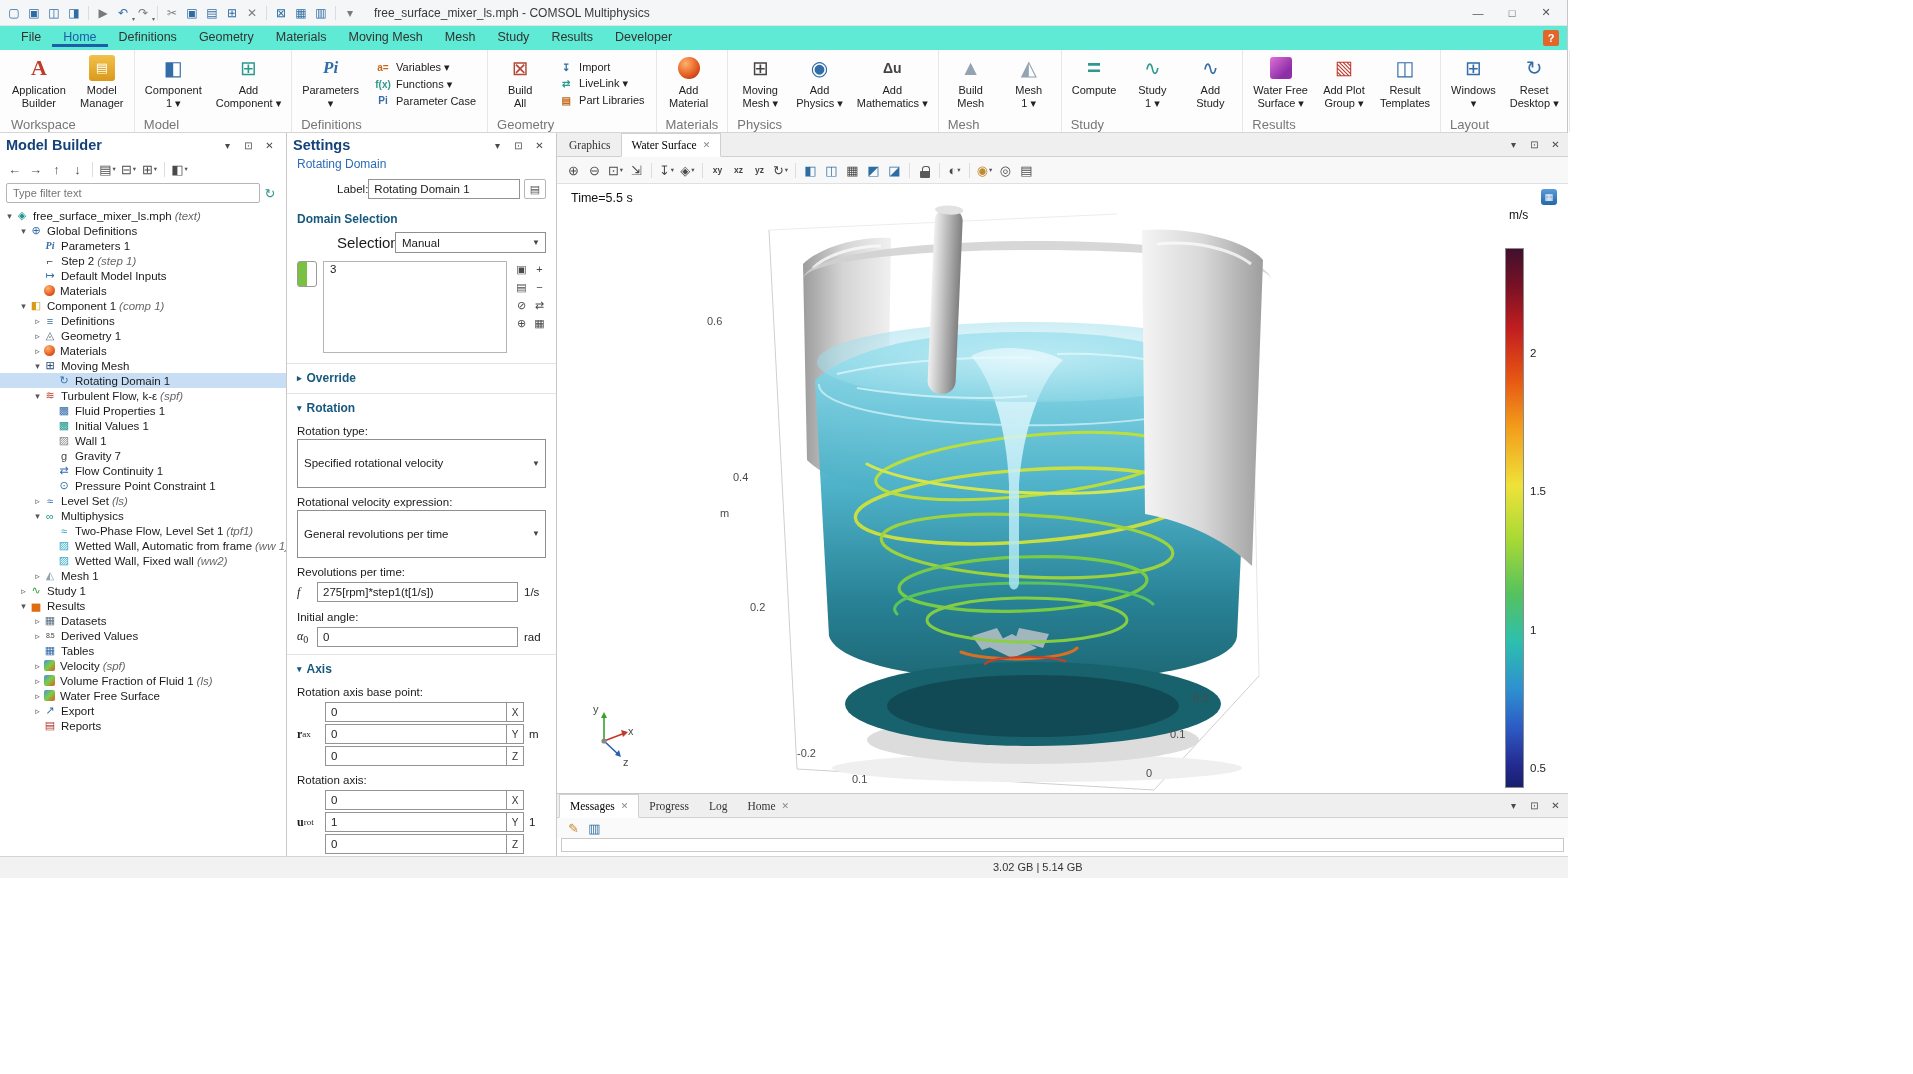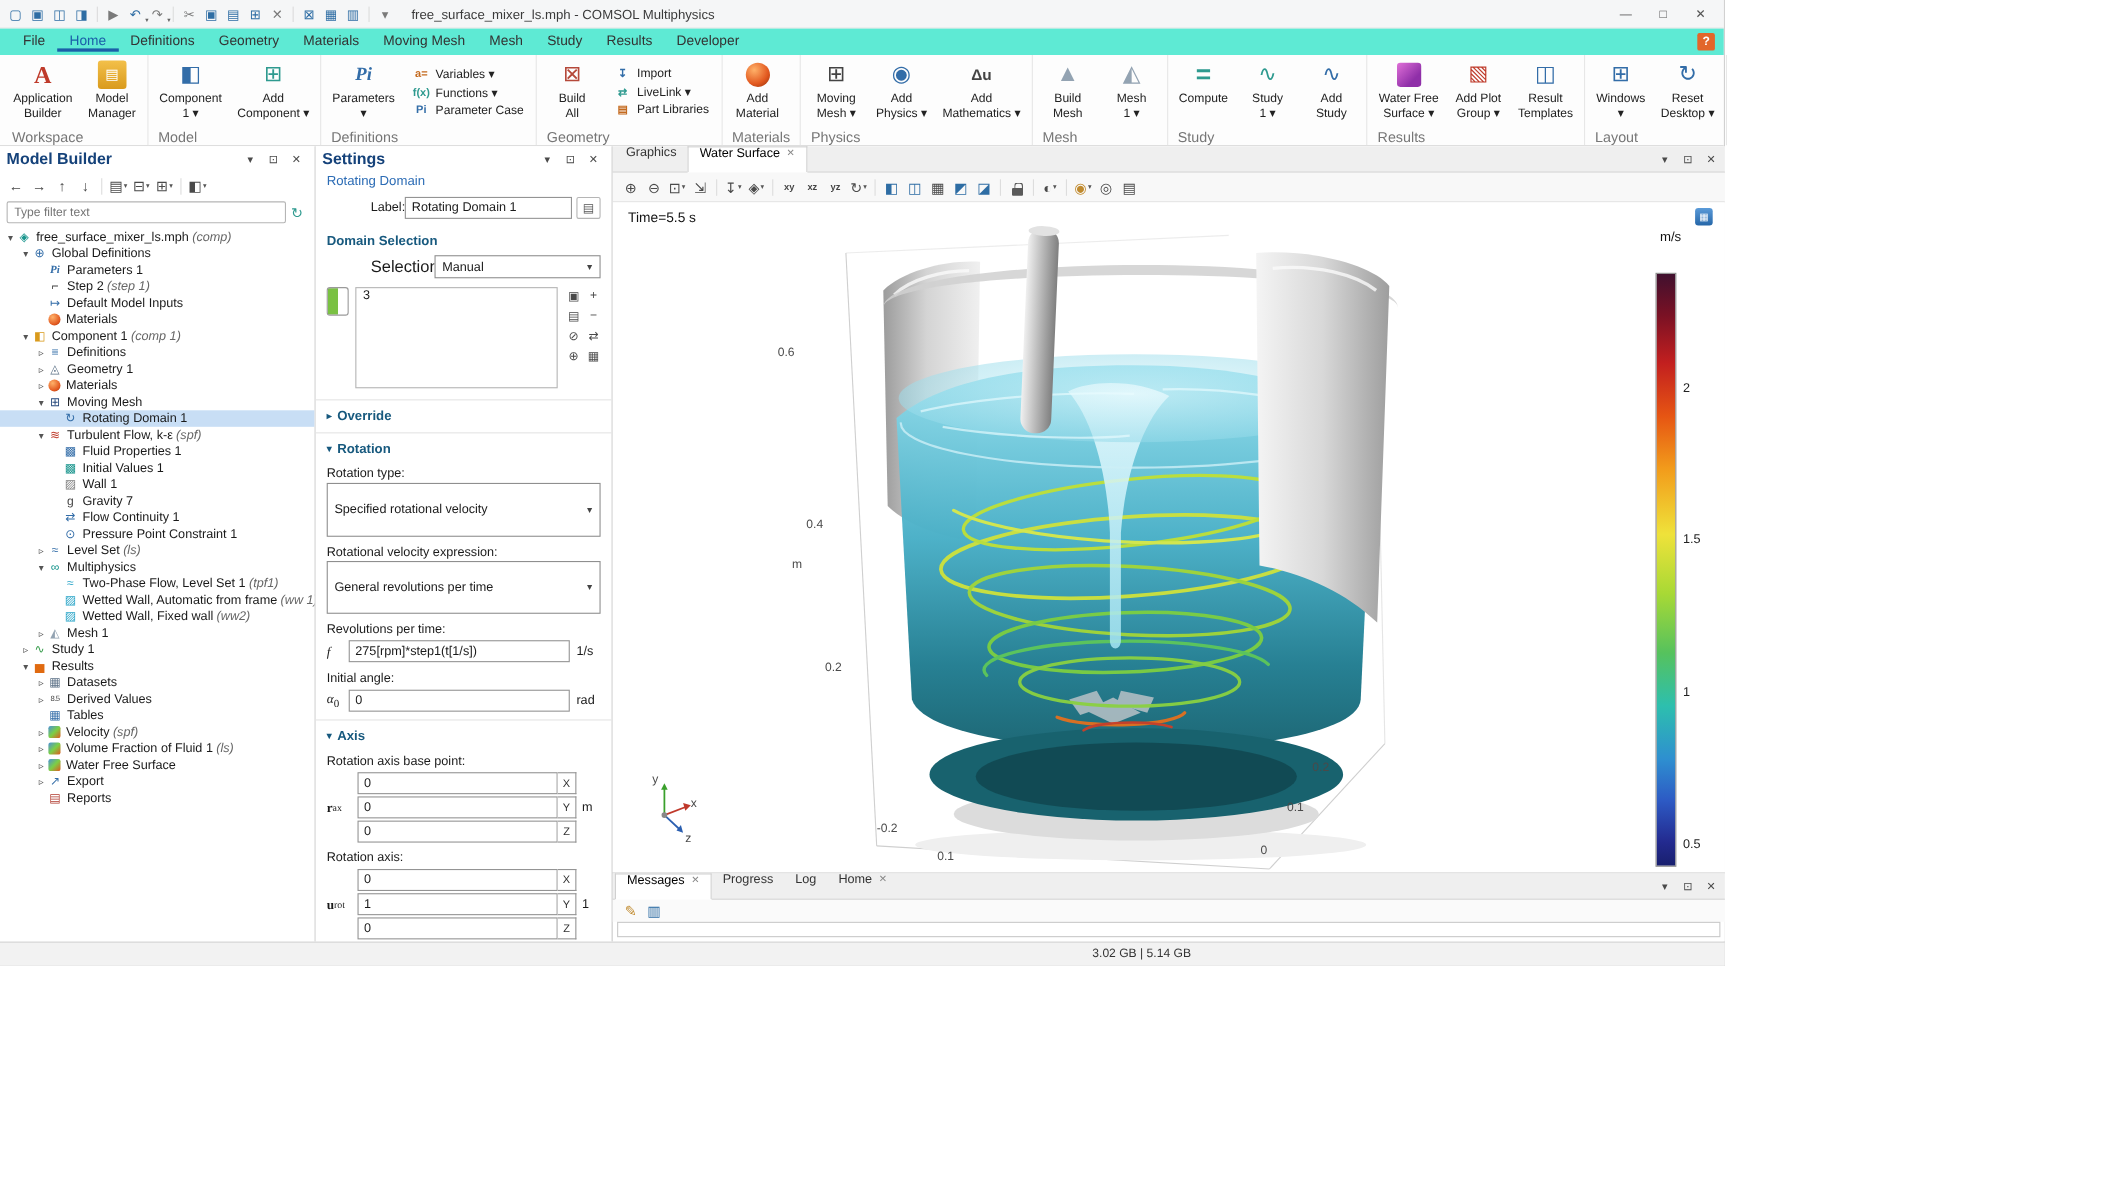--- a/index.html
+++ b/index.html
@@ -150,21 +150,21 @@
   .vecrow { display:flex; align-items:center; }
   .axcell { width:17px; height:20px; border:1px solid #949494; border-left:none; background:#fff;
     display:flex; align-items:center; justify-content:center; font-size:10px; color:#333; flex-shrink:0; }
   .vunit { width:22px; padding-left:5px; font-size:11.5px; flex-shrink:0; }
 
   
   .right-col { flex:1; display:flex; flex-direction:column; min-width:0; }
   .gtabs { height:24px; background:#efefef; border-bottom:1px solid #d0d0d0; display:flex;
     align-items:flex-end; padding:0 2px; }
   .tablist { display:flex; height:100%; }
-  .gtab { padding:0 10px; display:flex; gap:6px; font-size:11.5px; color:#333; }
+  .gtab { padding:0 10px; display:flex; align-items:center; gap:6px; font-size:11.5px; color:#333;font-family:Liberation Serif, serif; }
   .gtab.active { background:#fff; border:1px solid #d0d0d0; border-bottom-color:#fff;
     margin-bottom:-1px; color:#000; }
   .tclose { color:#888; font-size:9px; }
   .gtabs .pctrl { margin-left:auto; align-self:center; }
   .gtoolbar { height:27px; background:#f8f8f8; border-bottom:1px solid #e0e0e0; display:flex;
     align-items:center; padding:0 6px; }
   .gcanvas { flex:1; position:relative; background:#fff; overflow:hidden; }
   .gcanvas svg { position:absolute; left:0; top:0; }
   .timelabel { position:absolute; left:14px; top:7px; font-size:12.5px; color:#111; }
   .cornerico { position:absolute; left:984px; top:5px; width:16px; height:16px; border-radius:3px;
@@ -482,21 +482,21 @@
         </div>
       <div class="filterrow">
         <input placeholder="Type filter text" style="">
         <span class="refbtn">↻</span>
       </div>
       <div class="tree" id="tree">
           <div class="trow" style="padding-left: 4px;">
             <span class="tarr">▾</span>
             <span class="ticon t-teal">◈</span>
             <span class="tlbl">free_surface_mixer_ls.mph</span>
-            <em class="tsuf">(comp)</em>
+            <em class="tsuf">(text)</em>
           </div>
           <div class="trow" style="padding-left: 18px;">
             <span class="tarr">▾</span>
             <span class="ticon t-blue">⊕</span>
             <span class="tlbl">Global Definitions</span>
           </div>
           <div class="trow" style="padding-left: 32px;">
             <span class="tarr"></span>
             <span class="ticon t-pi">Pi</span>
             <span class="tlbl">Parameters 1</span>

